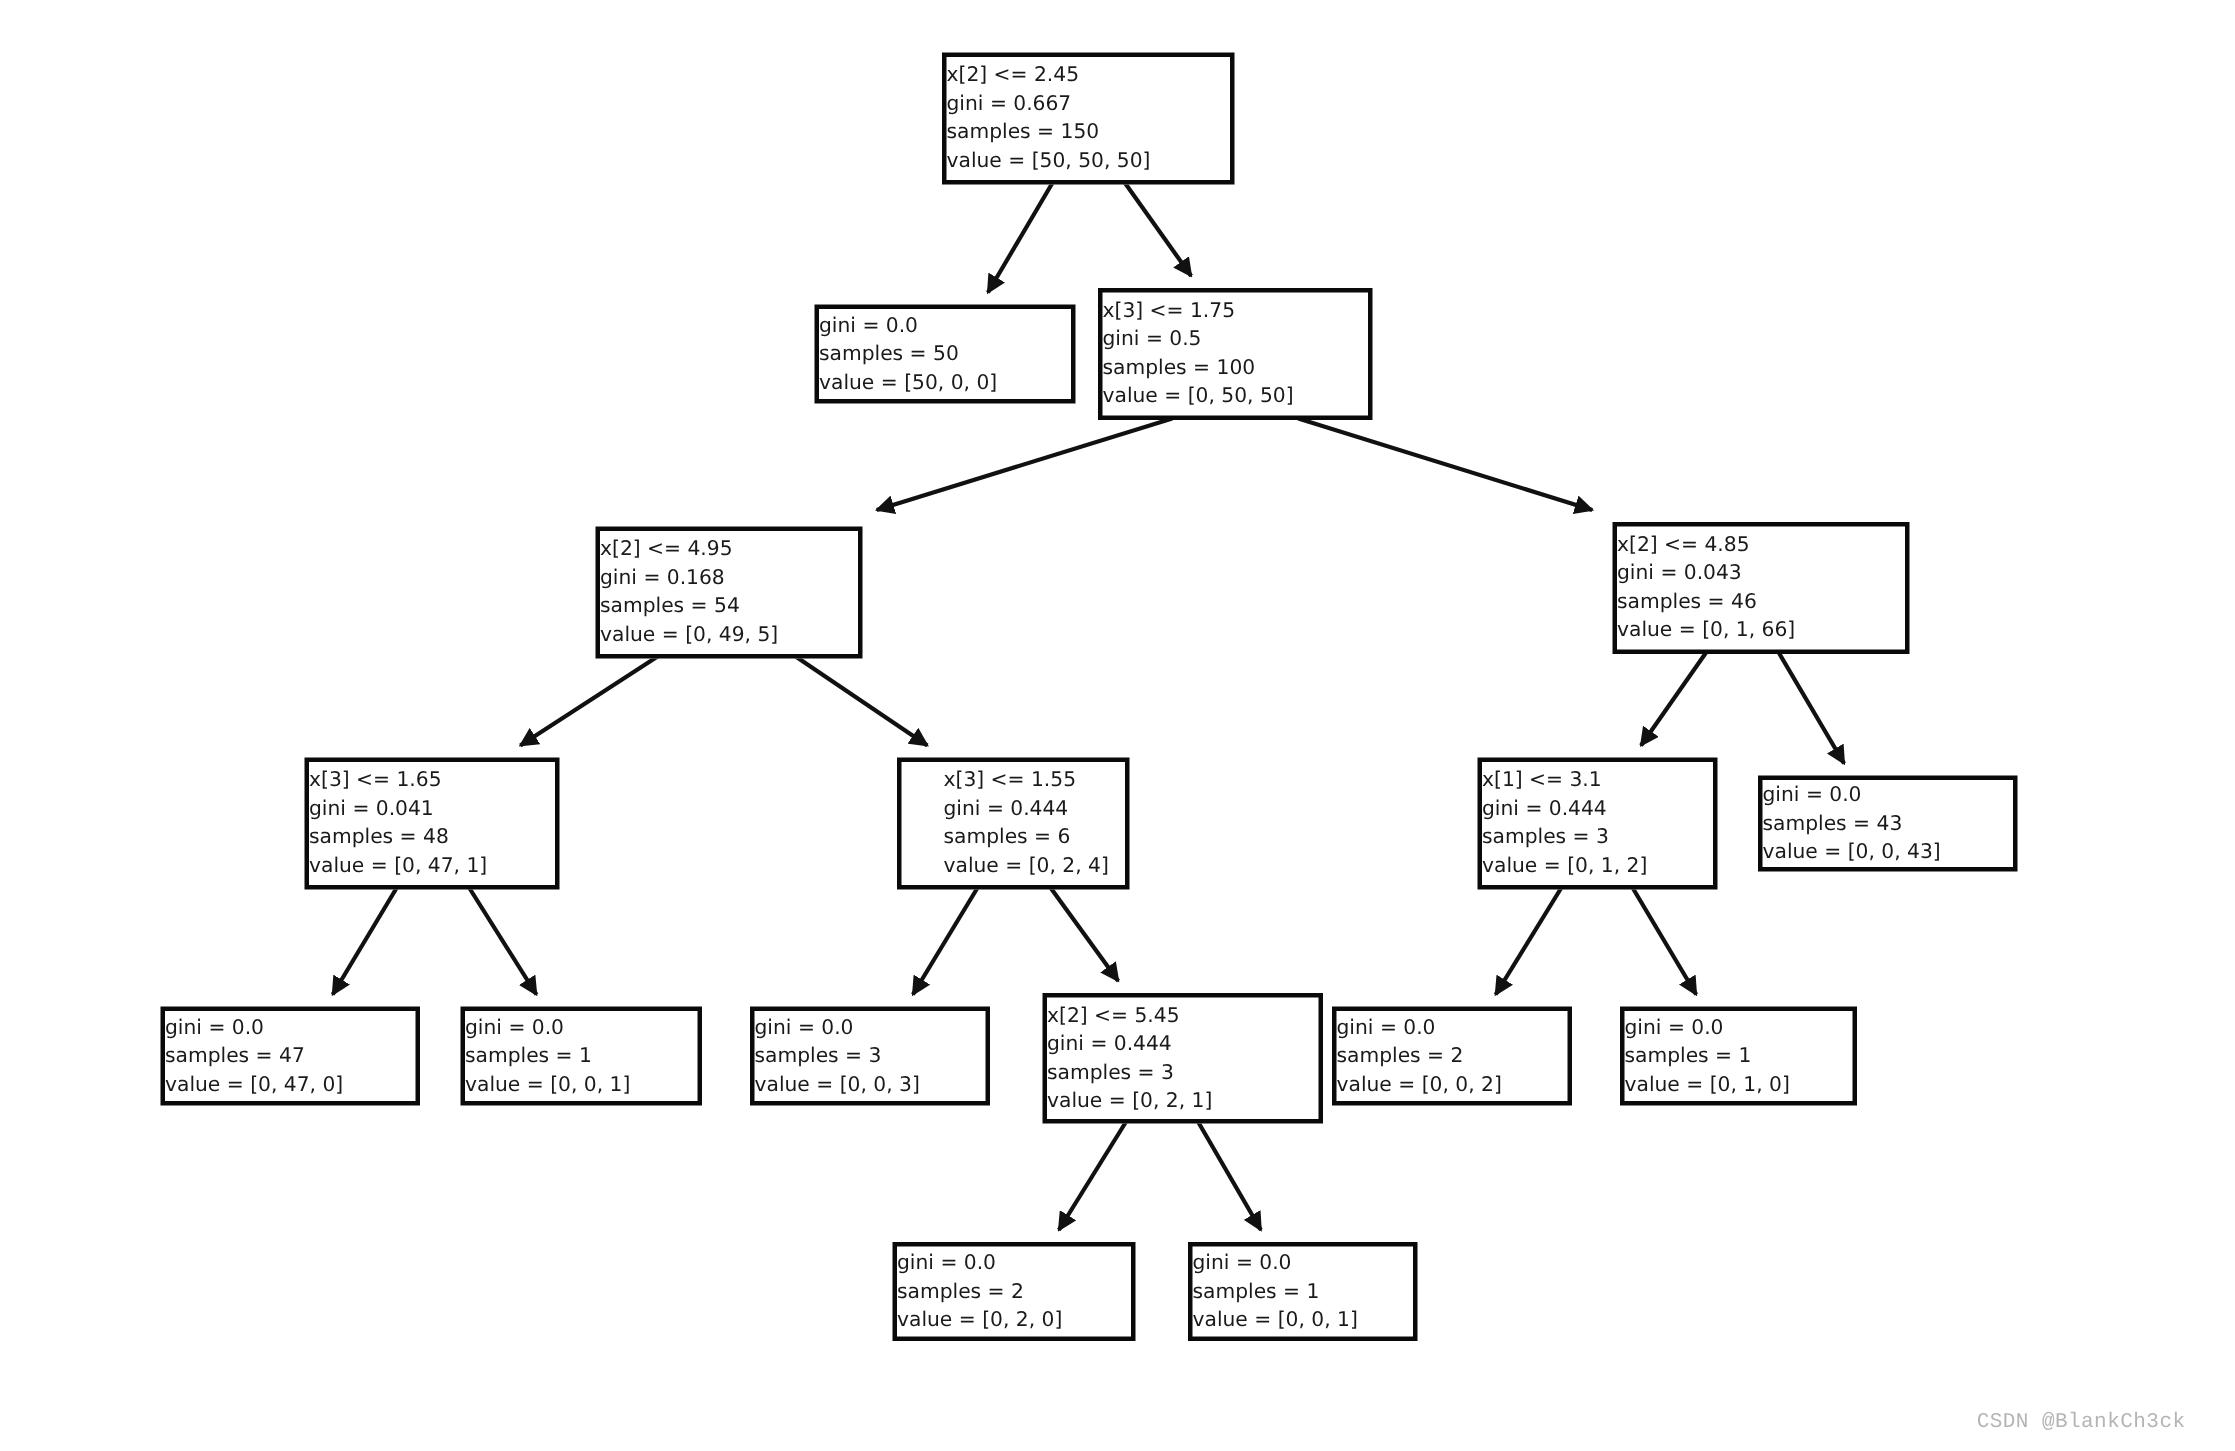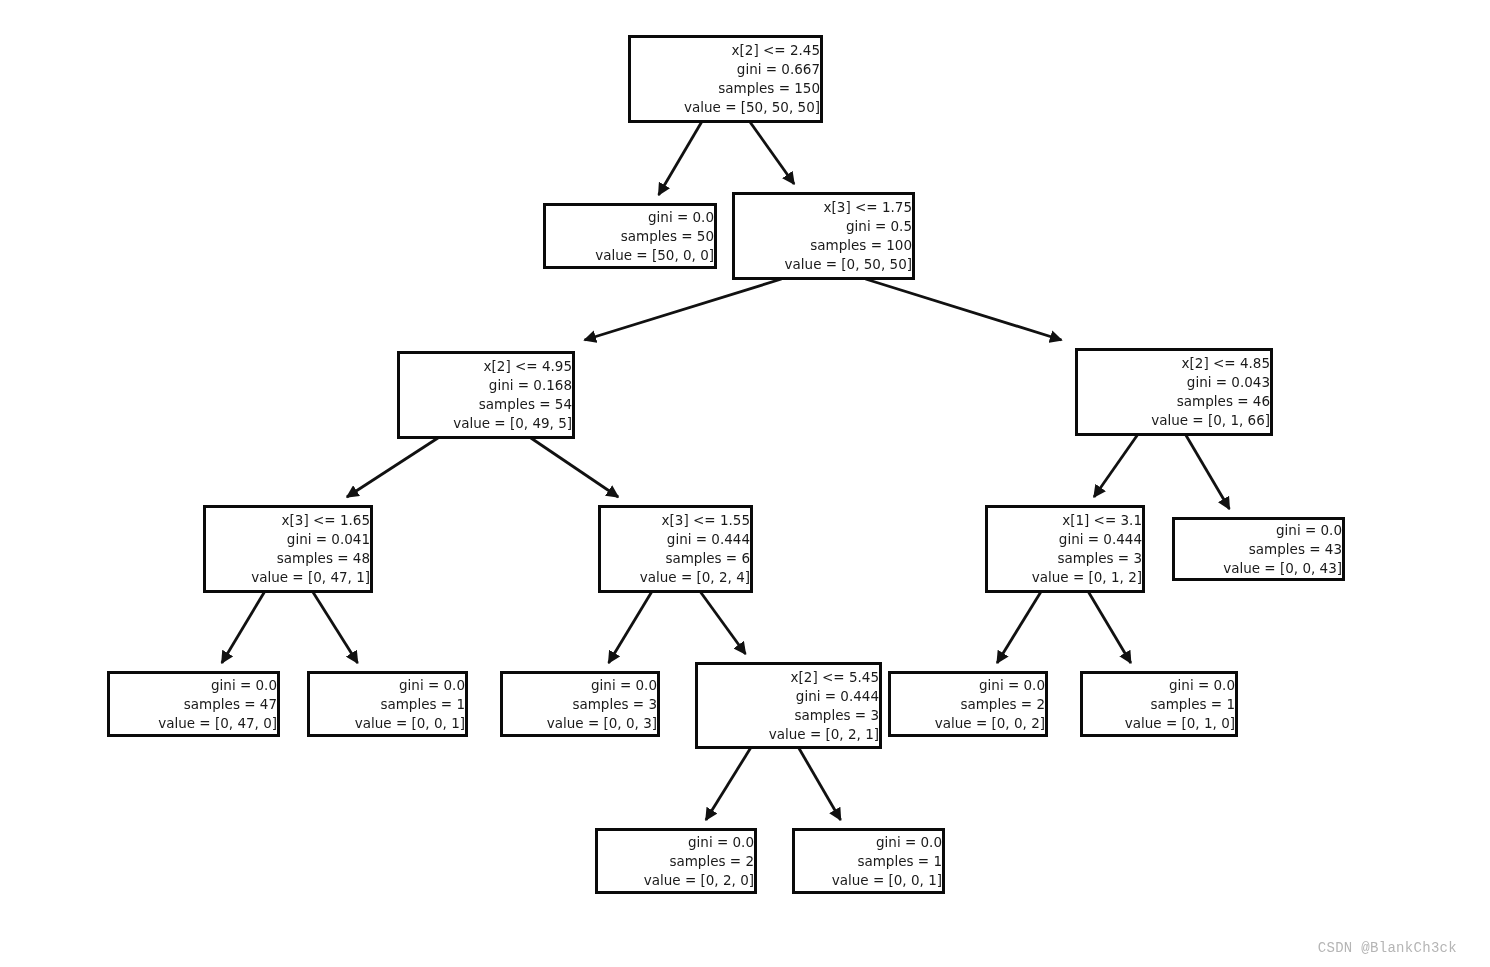--- a/index.html
+++ b/index.html
@@ -31,21 +31,21 @@
     fill: var(--edge-color, #111111);
   }
   .node {
     position: absolute;
     box-sizing: border-box;
     background: var(--node-fill, #ffffff);
     border: 3px solid var(--node-border, #0a0a0a);
     display: flex;
     flex-direction: column;
     justify-content: center;
-    align-items: flex-end;
+    align-items: flex-start;
     text-align: center;
   }
   .node-line {
     font-size: 13.5px;
     line-height: 19px;
     color: var(--text-color, #1a1a1a);
     white-space: nowrap;
   }
   .watermark {
     position: absolute;
@@ -113,21 +113,21 @@
         <div class="node-line">gini = 0.043</div>
         <div class="node-line">samples = 46</div>
         <div class="node-line">value = [0, 1, 66]</div>
       </div>
       <div class="node" style="left: 203px; top: 505px; width: 170px; height: 88px;">
         <div class="node-line">x[3] &lt;= 1.65</div>
         <div class="node-line">gini = 0.041</div>
         <div class="node-line">samples = 48</div>
         <div class="node-line">value = [0, 47, 1]</div>
       </div>
-      <div class="node" style="left: 598px; top: 505px; width: 155px; height: 88px;">
+      <div class="node" style="left: 598px; top: 505px; width: 155px; height: 88px; padding-left: 28px;">
         <div class="node-line">x[3] &lt;= 1.55</div>
         <div class="node-line">gini = 0.444</div>
         <div class="node-line">samples = 6</div>
         <div class="node-line">value = [0, 2, 4]</div>
       </div>
       <div class="node" style="left: 985px; top: 505px; width: 160px; height: 88px;">
         <div class="node-line">x[1] &lt;= 3.1</div>
         <div class="node-line">gini = 0.444</div>
         <div class="node-line">samples = 3</div>
         <div class="node-line">value = [0, 1, 2]</div>

